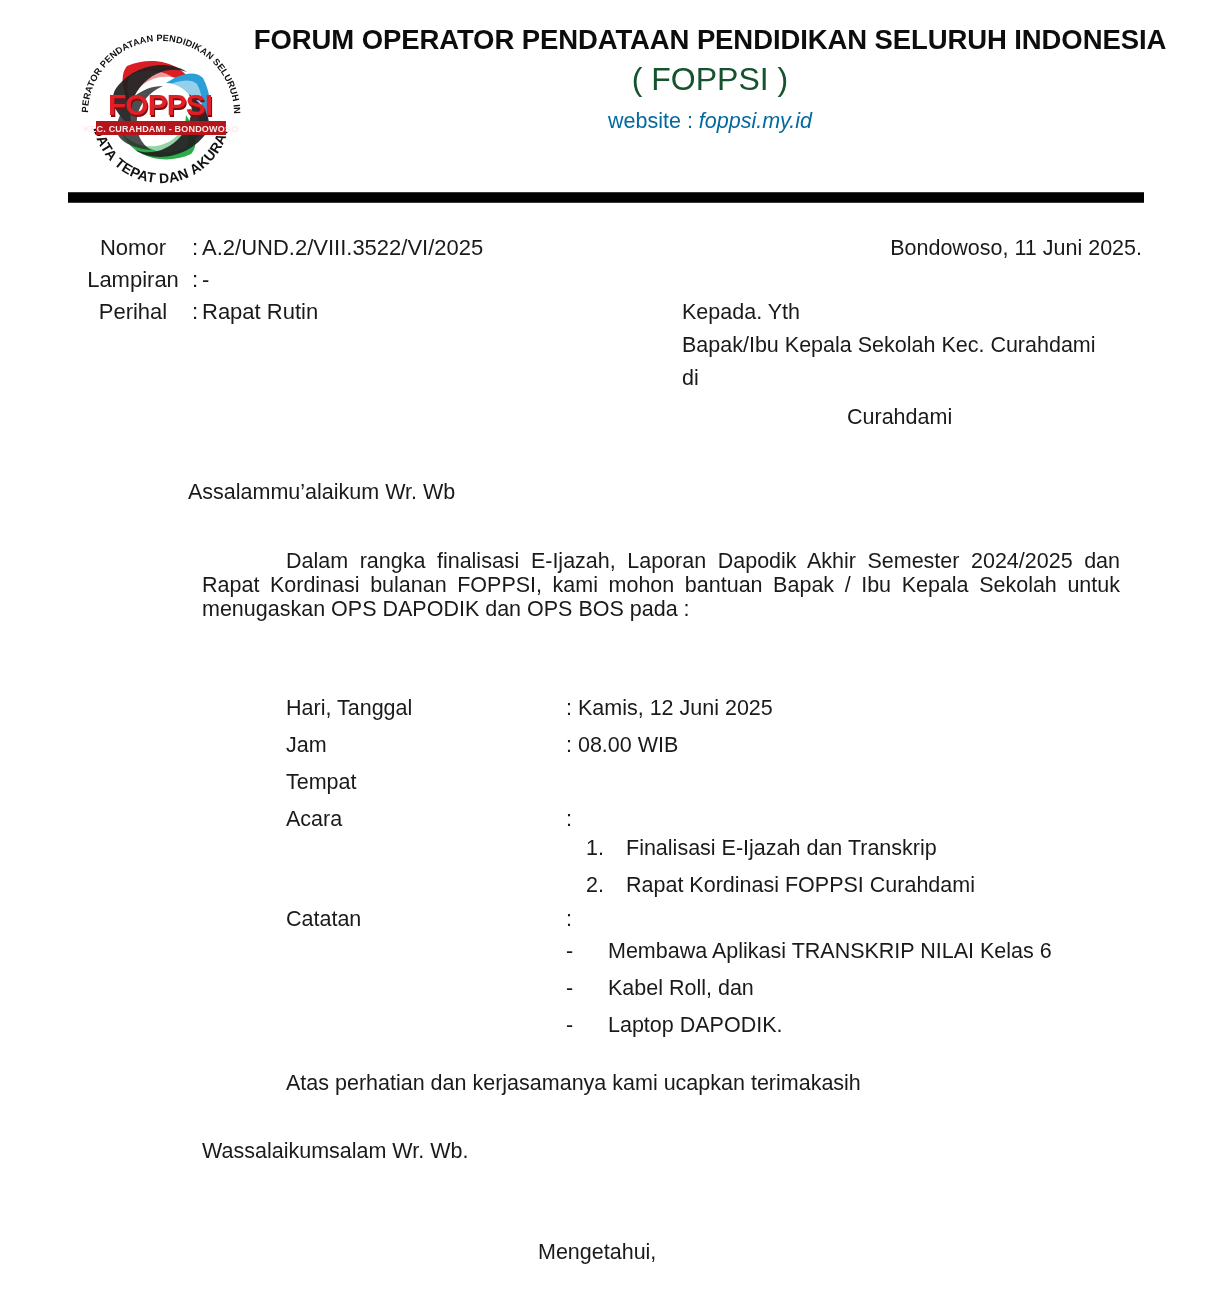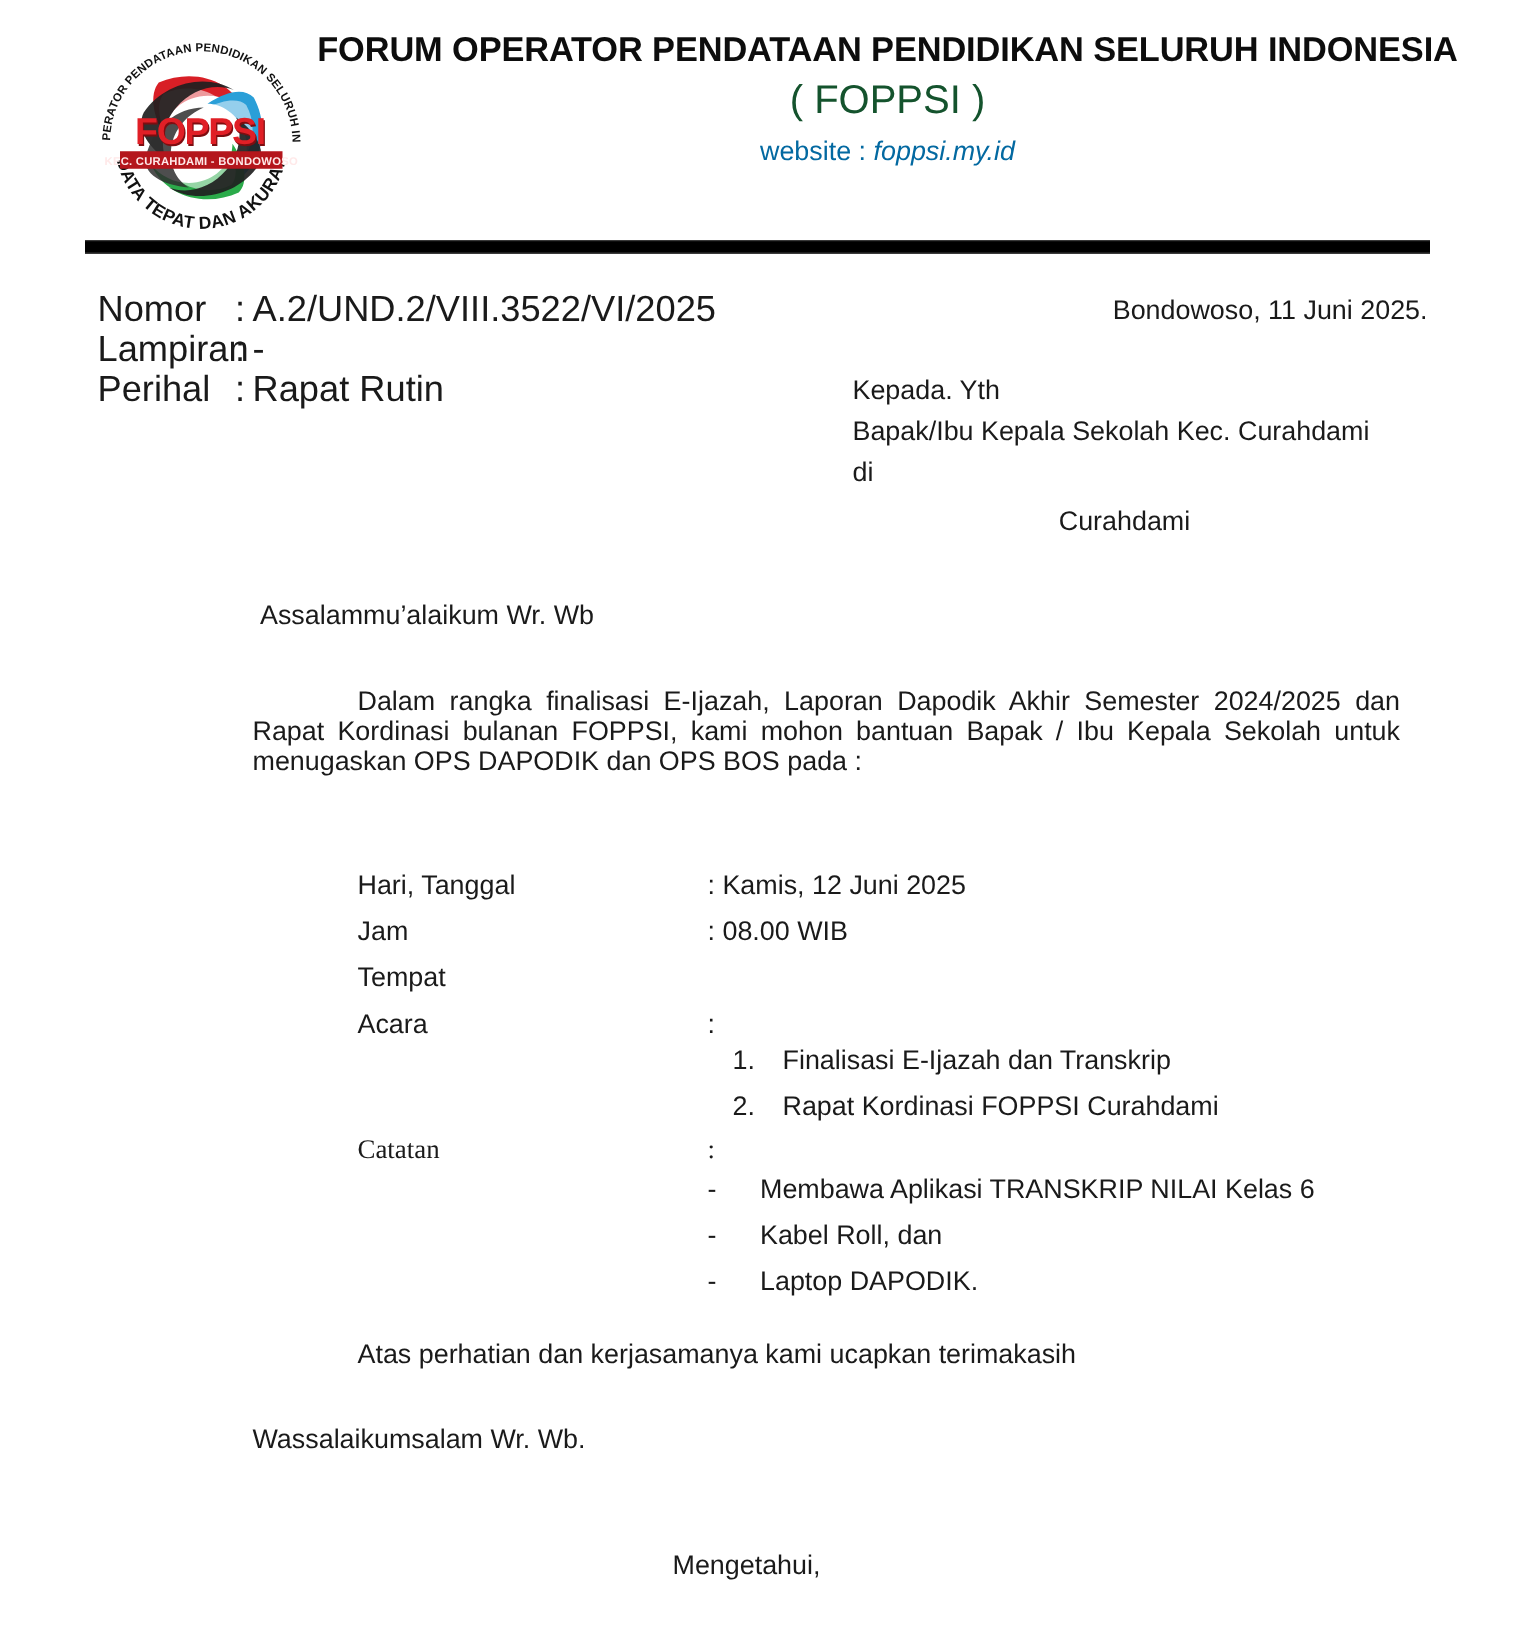--- a/index.html
+++ b/index.html
@@ -78,22 +78,23 @@
     background: #000000;
     border-top: 1px solid #3a3a3a;
     border-bottom: 1px solid #3a3a3a;
   }
 
   
   .ref-block {
     position: absolute;
     left: 78px;
     top: 232px;
-    font-size: 29px;
+    font-size: 22px;
     line-height: 32px;
+    text-align: center;
   }
   .ref-row { display: flex; }
   .ref-label { width: 110px; flex: none; }
   .ref-sep { width: 14px; flex: none; }
   .ref-value { white-space: nowrap; }
 
   .place-date {
     position: absolute;
     right: 78px;
     top: 232px;
@@ -111,21 +112,21 @@
     line-height: 33px;
   }
   .addressee-city {
     margin-left: 165px;
     margin-top: 6px;
   }
 
   
   .salam {
     position: absolute;
-    left: 208px;
+    left: 188px;
     top: 480px;
     font-size: 21.5px;
   }
   .intro {
     position: absolute;
     left: 202px;
     top: 549px;
     width: 918px;
     font-size: 21.5px;
     line-height: 24px;
@@ -155,21 +156,21 @@
   .agenda-row { display: flex; }
   .agenda-num { width: 40px; flex: none; }
 
   .catatan {
     position: absolute;
     left: 286px;
     top: 901px;
     font-size: 21.5px;
     line-height: 37px;
   }
-  .catatan-head { display: flex; font-family: Liberation Serif, serif; }
+  .catatan-head { display: flex; }
   .catatan-head .det-label { width: 280px; flex: none; }
 
   .notes {
     position: absolute;
     left: 566px;
     top: 933px;
     font-size: 21.5px;
     line-height: 37px;
   }
   .note-row { display: flex; }

